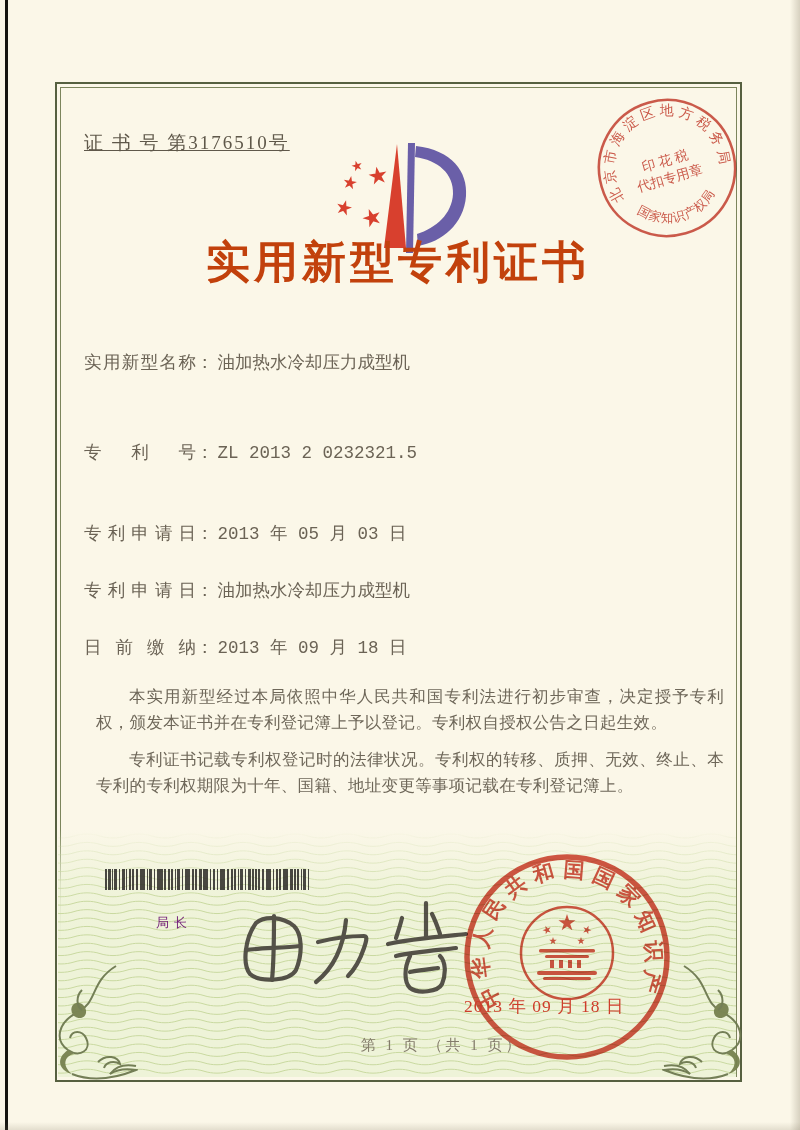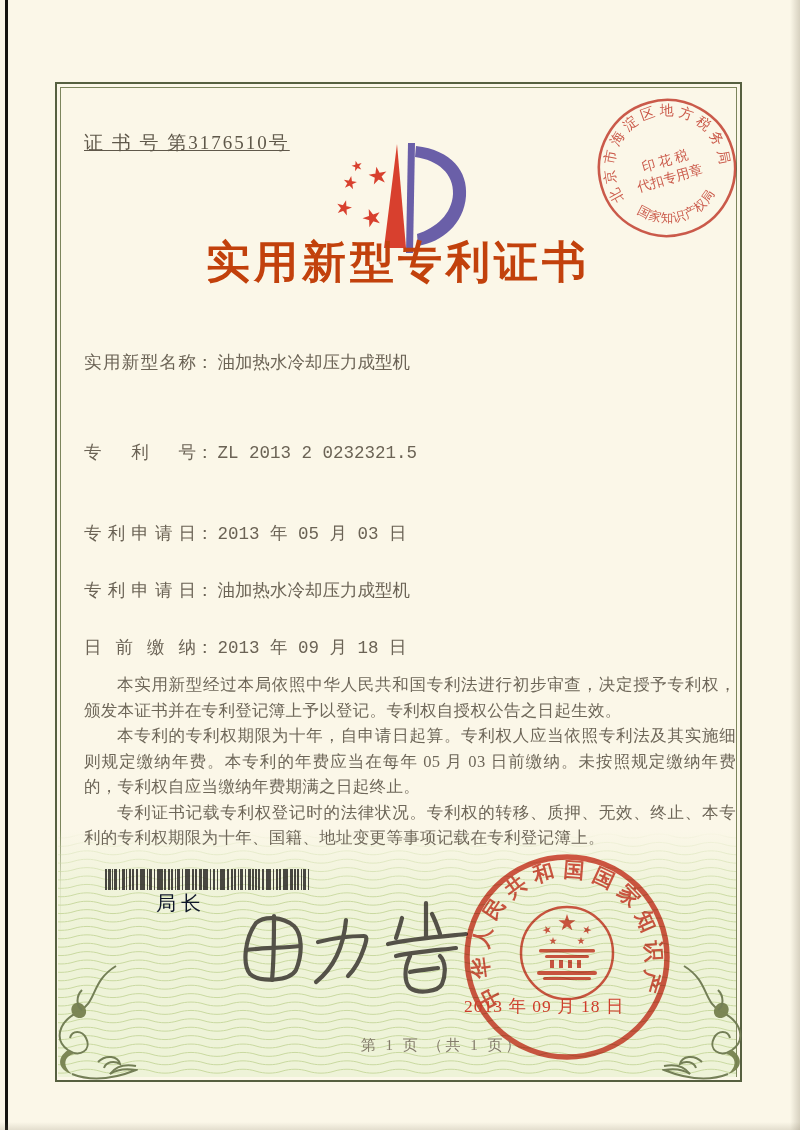--- a/index.html
+++ b/index.html
@@ -33,30 +33,30 @@
   .title{position:absolute;left:0;top:233px;width:796px;text-align:center;
     font-size:44px;font-weight:600;letter-spacing:4px;color:#c2410c;}
 
   .field-row{position:absolute;left:84px;font-size:17.5px;color:#6b6355;white-space:nowrap;font-family:Liberation Mono, monospace;}
   .f-label{display:inline-block;width:112px;text-align-last:justify;-moz-text-align-last:justify;}
   .f-colon{display:inline-block;margin-right:4px;}
   .field-row:nth-of-type(1){top:350px;}
 
   .paragraphs{position:absolute;left:84px;top:672px;width:652px;
     font-size:16.5px;line-height:25.5px;color:#6e6759;text-align:justify;letter-spacing:.3px;}
-  .paragraphs p{margin:0;text-indent:2em;}
+  .paragraphs p{margin:12px;text-indent:2em;}
 
   .barcode{position:absolute;left:105px;top:869px;width:205px;height:21px;
     background:
       repeating-linear-gradient(90deg,#2b2a26 0 1.5px,transparent 1.5px 3.5px),
       repeating-linear-gradient(90deg,#2b2a26 0 2px,transparent 2px 9px),
       repeating-linear-gradient(90deg,transparent 0 5px,#2b2a26 5px 6.5px,transparent 6.5px 13px);
     opacity:.85;}
 
-  .signer-title{position:absolute;left:156px;top:890px;font-size:20px;letter-spacing:5px;color:#0f172a;}
+  .signer-title{position:absolute;left:156px;top:914px;font-size:13px;letter-spacing:5px;color:#701a75;}
   .signature-svg{position:absolute;left:228px;top:893px;width:262px;height:112px;
     stroke:#45413a;stroke-width:4.2;fill:none;stroke-linecap:round;stroke-linejoin:round;opacity:.9;}
 
   .stamp-svg{position:absolute;mix-blend-mode:multiply;}
   .tax-stamp{left:580px;top:85px;width:175px;height:170px;}
   .seal{left:455px;top:845px;width:225px;height:225px;}
   .seal-date{position:absolute;left:464px;top:994px;font-size:17.5px;letter-spacing:1px;
     color:#ce3d2b;font-weight:500;z-index:6;}
 
   .ornament{position:absolute;top:962px;width:100px;height:120px;
@@ -180,21 +180,20 @@
   </div>
   <div class="field-row" style="top:578px">
     <span class="f-label">专利申请日</span><span class="f-colon">：</span><span class="f-value">油加热水冷却压力成型机</span>
   </div>
   <div class="field-row" style="top:635px">
     <span class="f-label">日前缴纳</span><span class="f-colon">：</span><span class="f-value">2013 年 09 月 18 日</span>
   </div>
 
   <div class="paragraphs">
     <p>本实用新型经过本局依照中华人民共和国专利法进行初步审查，决定授予专利权，颁发本证书并在专利登记簿上予以登记。专利权自授权公告之日起生效。</p>
-    <p>本专利的专利权期限为十年，自申请日起算。专利权人应当依照专利法及其实施细则规定缴纳年费。本专利的年费应当在每年 05 月 03 日前缴纳。未按照规定缴纳年费的，专利权自应当缴纳年费期满之日起终止。</p>
     <p>专利证书记载专利权登记时的法律状况。专利权的转移、质押、无效、终止、本专利的专利权期限为十年、国籍、地址变更等事项记载在专利登记簿上。</p>
   </div>
 
   <div class="barcode"></div>
 
   <div class="signer-title">局长</div>
 
   <svg class="signature-svg" viewBox="0 0 262 112">
     <path d="M28,30 C17,45 14,71 22,81 C32,90 62,88 68,77 C75,60 74,41 66,33 C54,23 36,23 28,30"></path>
     <path d="M46,23 C46,43 46,67 44,87"></path>

